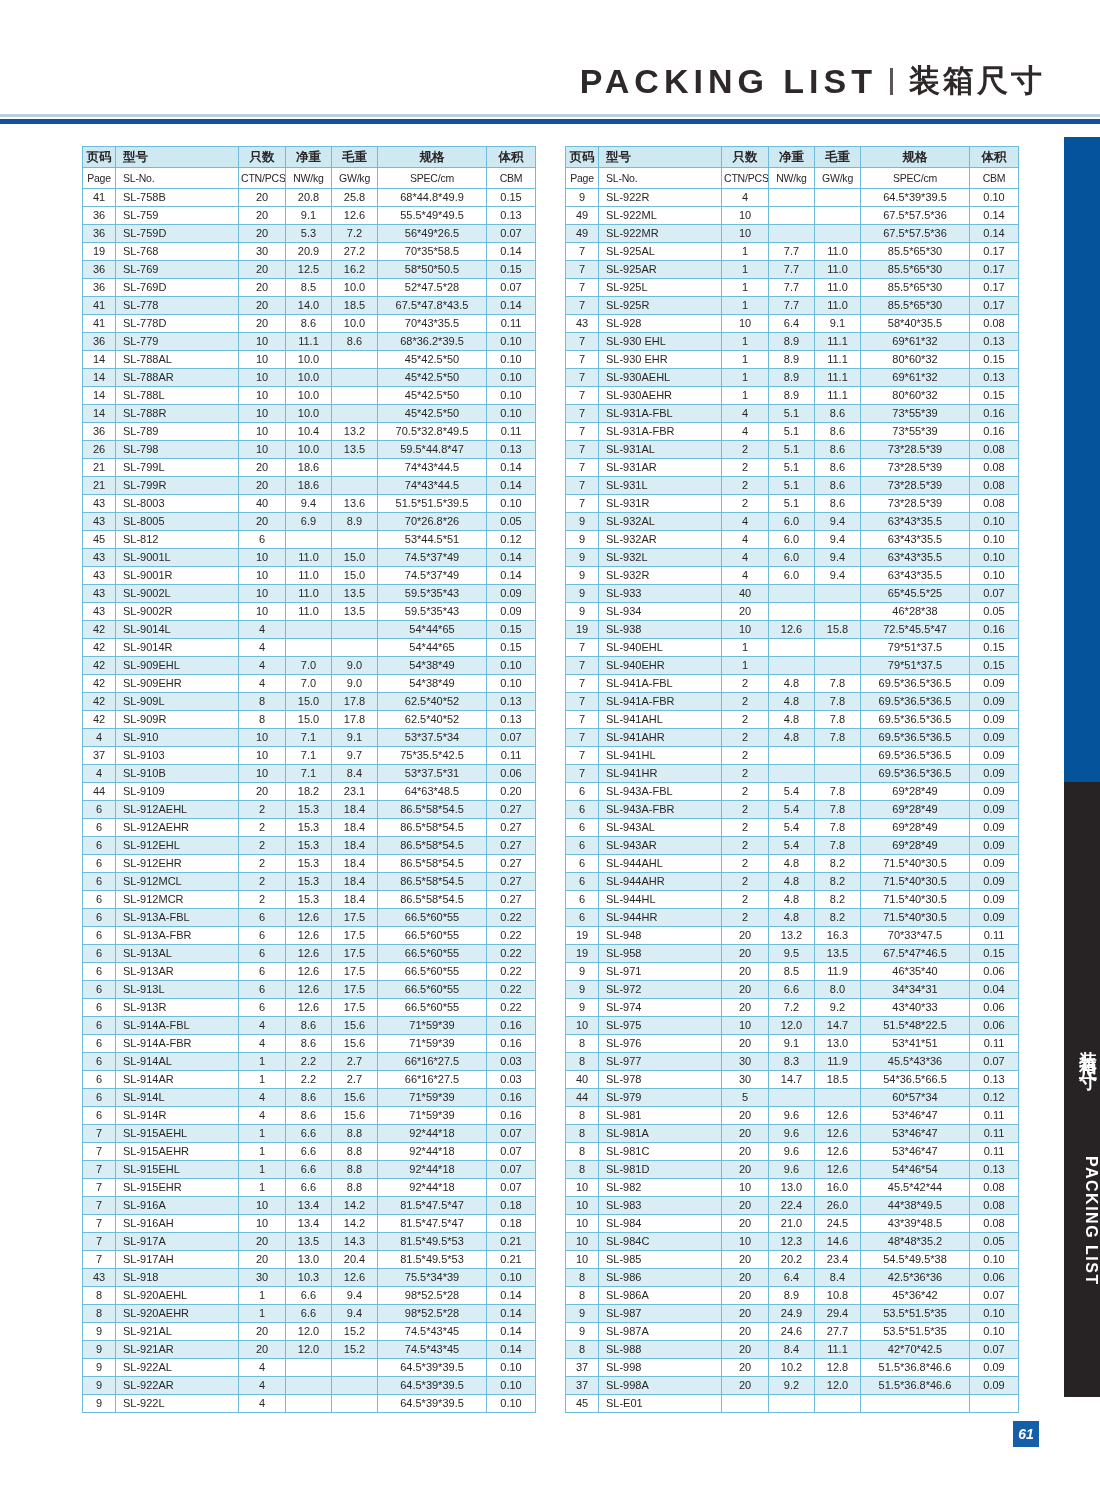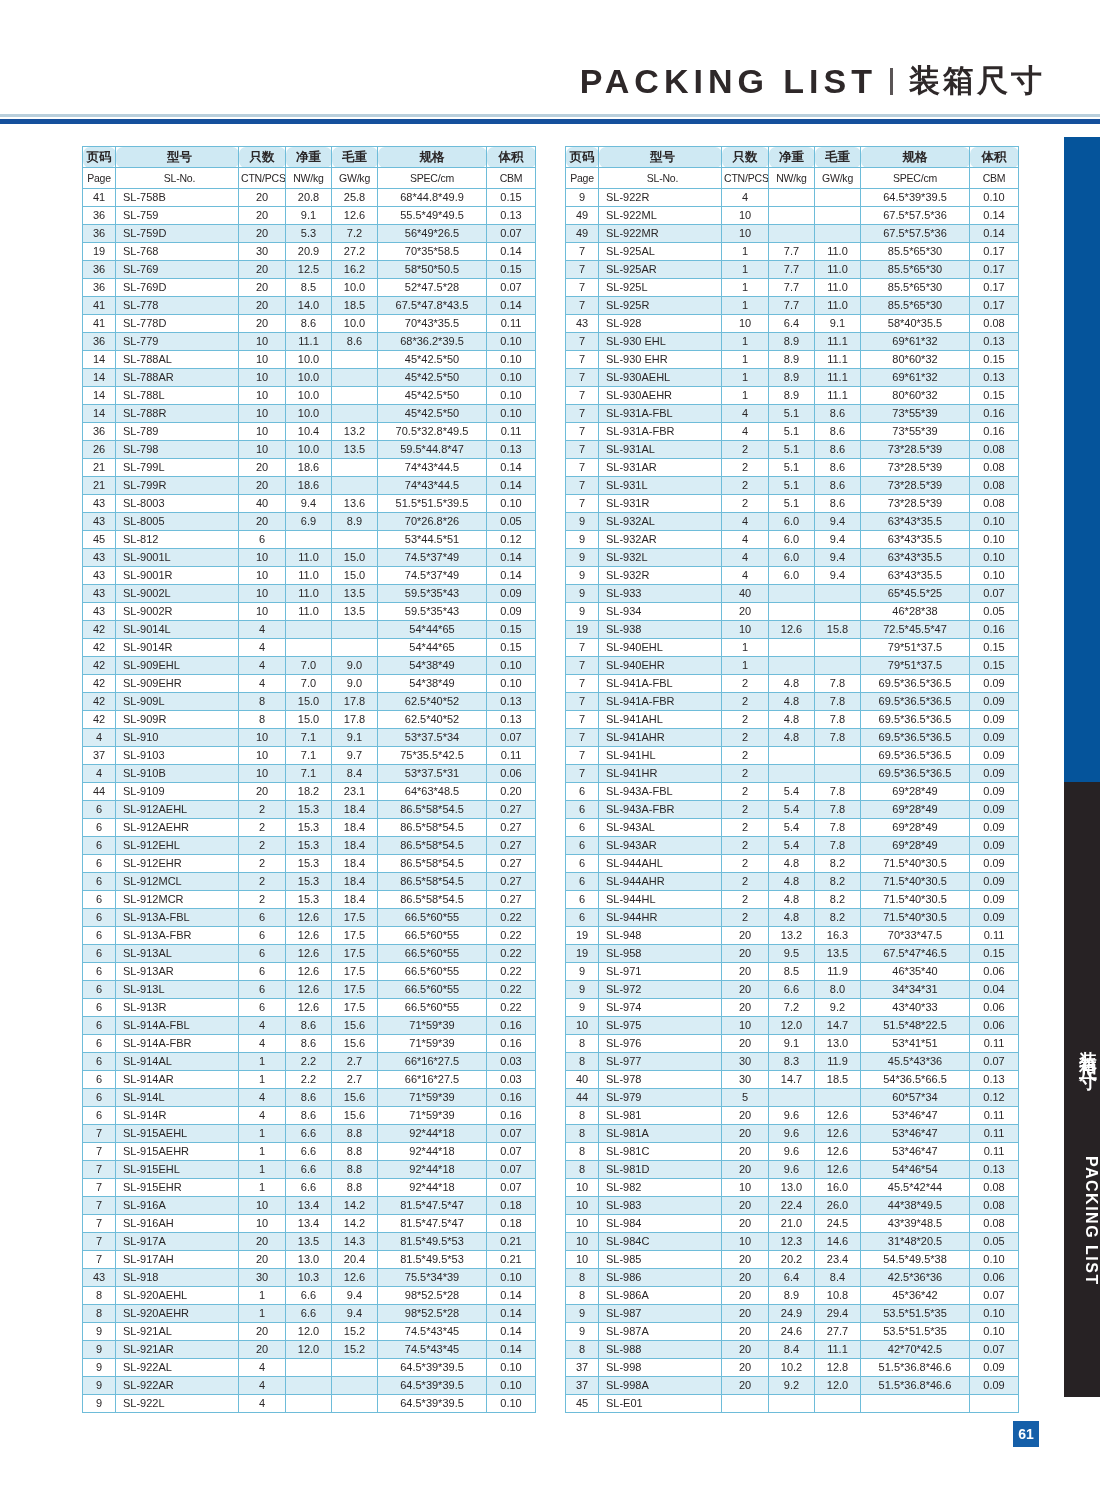--- a/index.html
+++ b/index.html
@@ -38,38 +38,38 @@
   }
   .v-en{
     position:absolute;left:1064px;top:1156px;width:36px;
     writing-mode:vertical-rl;
     color:#ffffff;font-size:16px;font-weight:bold;letter-spacing:1.5px;
     display:flex;justify-content:center;white-space:nowrap;
   }
   .page-num{
     position:absolute;left:1013px;top:1421px;width:26px;height:26px;
     background:#155fa9;color:#ffffff;font-size:14px;font-weight:bold;
-    display:flex;align-items:center;justify-content:center;
+    display:flex;align-items:center;justify-content:center;font-style:italic;
   }
 
   
   table.pack{
     position:absolute;top:146px;border-collapse:collapse;table-layout:fixed;
     width:453px;background:#ffffff;
   }
   #table-left{left:82px;}
   #table-right{left:565px;}
   table.pack th, table.pack td{
     border:1px solid #6ebcd9;padding:0 2px;overflow:hidden;white-space:nowrap;
   }
-  table.pack th{height:20px;border-radius:7px;}
+  table.pack th{height:20px;}
   table.pack td{height:17px;font-size:11px;line-height:17px;text-align:center;}
   tr.hdr-zh th{background:#cfe9f3;font-size:12.5px;font-weight:bold;color:#2a2627;}
   tr.hdr-en th{background:#ffffff;font-size:10.5px;font-weight:normal;letter-spacing:-0.2px;color:#2a2627;}
-  tr.hdr-zh th.c1, tr.hdr-en th.c1{text-align:center;padding-left:7px;}
+  tr.hdr-zh th.c1, tr.hdr-en th.c1{text-align:left;padding-left:7px;}
   table.pack td.c1{text-align:left;padding-left:7px;}
   tbody.pack-body tr{background:#ffffff;}
   tbody.pack-body tr:nth-child(odd):not(:first-child){background:#d9edf5;}
   col.w-page{width:33px;} col.w-model{width:123px;} col.w-ctn{width:47px;}
   col.w-nw{width:46px;} col.w-gw{width:46px;} col.w-spec{width:109px;} col.w-cbm{width:49px;}
 </style>
 </head>
 <body>
 
 <div class="title-wrap">
@@ -1284,21 +1284,21 @@
         <td class="c4">24.5</td>
         <td class="c5">43*39*48.5</td>
         <td class="c6">0.08</td>
       </tr>
       <tr>
         <td class="c0">10</td>
         <td class="c1">SL-984C</td>
         <td class="c2">10</td>
         <td class="c3">12.3</td>
         <td class="c4">14.6</td>
-        <td class="c5">31*48*20.5</td>
+        <td class="c5">48*48*35.2</td>
         <td class="c6">0.05</td>
       </tr>
       <tr>
         <td class="c0">10</td>
         <td class="c1">SL-985</td>
         <td class="c2">20</td>
         <td class="c3">20.2</td>
         <td class="c4">23.4</td>
         <td class="c5">54.5*49.5*38</td>
         <td class="c6">0.10</td>

